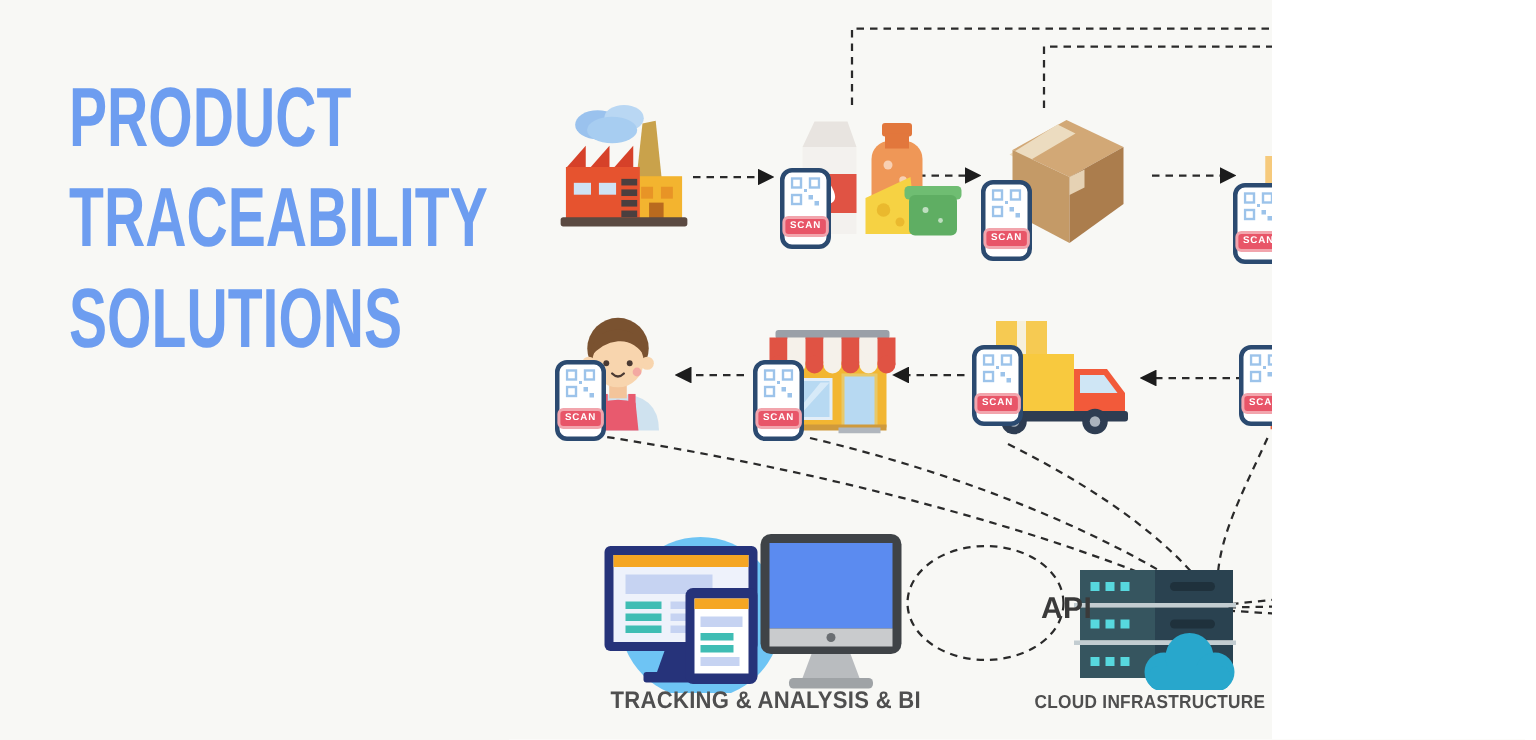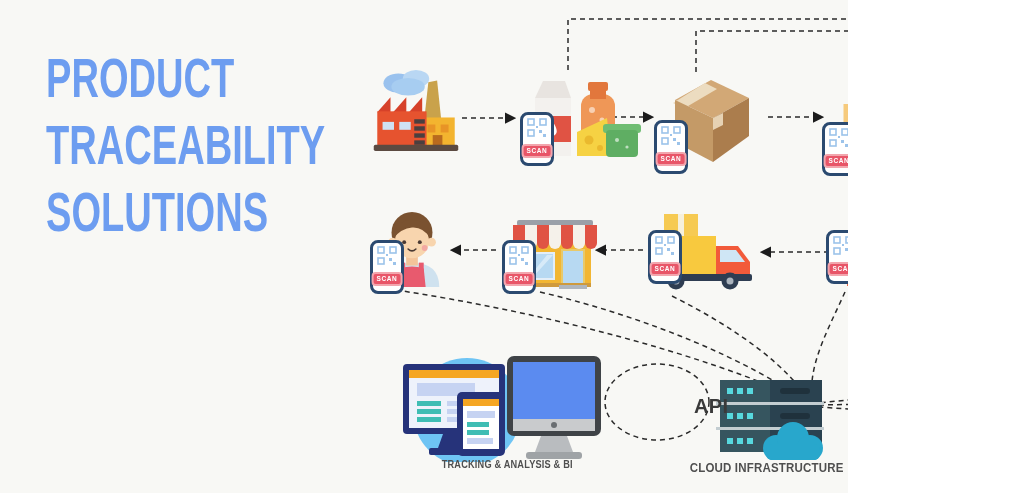--- a/index.html
+++ b/index.html
@@ -21,21 +21,21 @@
   }
   .phone .qr{display:block;margin:3px auto 0 auto;}
   .scan-badge{
     position:absolute;left:50%;bottom:5px;transform:translateX(-50%);
     background:#e85568;border:2px solid #f2a5ad;border-radius:4px;
     color:#fff;font-size:6.5px;font-weight:700;line-height:1;
     padding:2px 3px;letter-spacing:.6px;white-space:nowrap;
   }
   .caption{
     position:absolute;z-index:4;color:#4f4f4f;font-weight:700;
-    font-size:10px;letter-spacing:.2px;text-align:center;white-space:nowrap;
+    font-size:16px;letter-spacing:.2px;text-align:center;white-space:nowrap;
   }
   .caption span{display:inline-block;transform:scaleX(.92);transform-origin:center;}
   .api-label{
     position:absolute;z-index:4;color:#3a3a3a;font-weight:800;font-size:20px;letter-spacing:.3px;
   }
 </style>
 </head>
 <body>
 
 <div class="stage">

